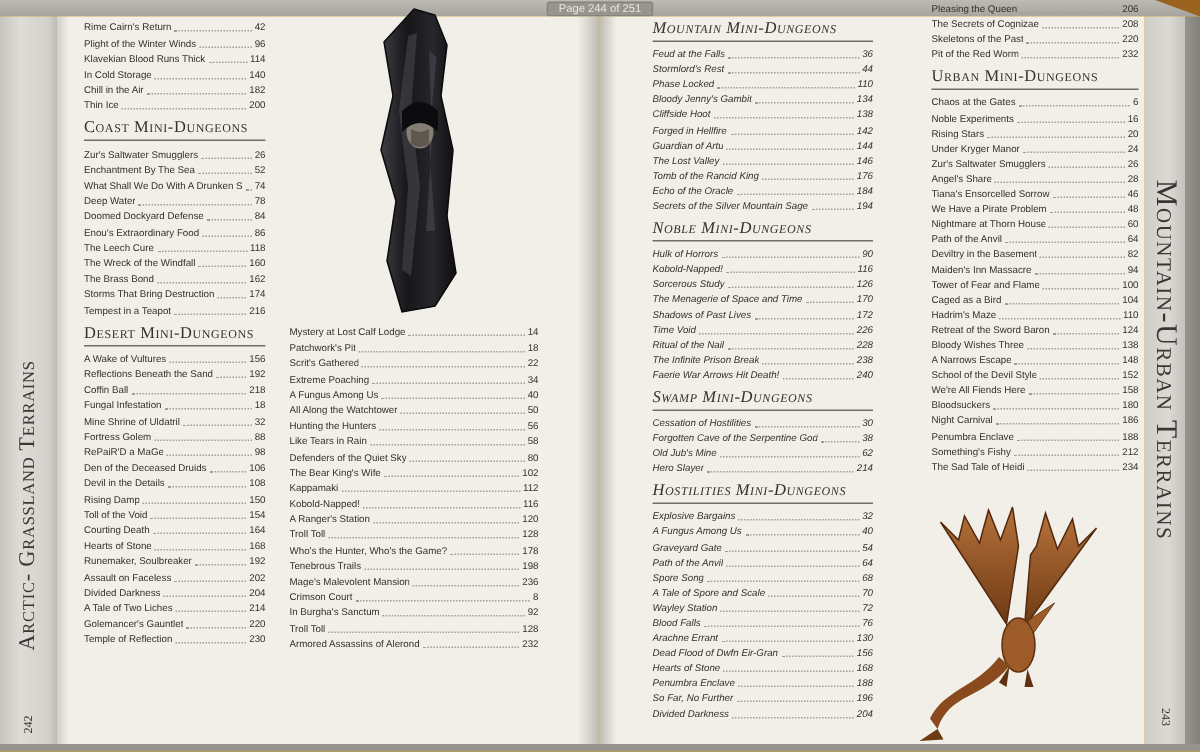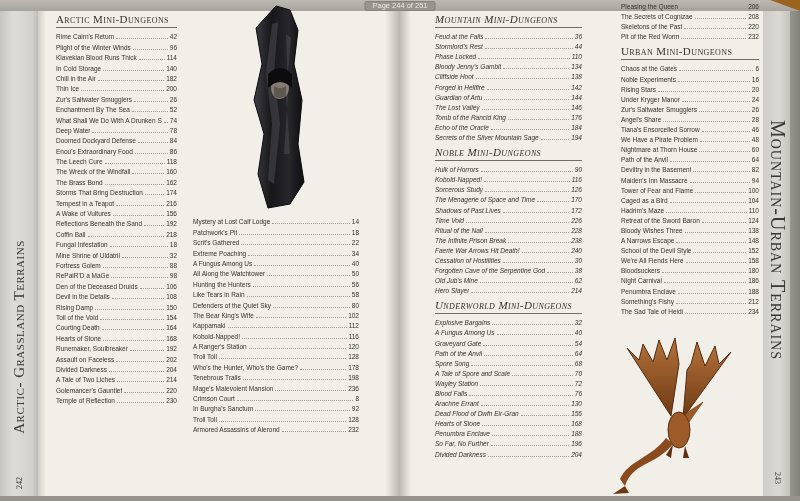--- a/index.html
+++ b/index.html
@@ -123,21 +123,20 @@
       <ellipse cx="76" cy="100" rx="11" ry="18" fill="#9c5b28" stroke="#5f2f10" stroke-width="1"></ellipse>
       <path d="M82,84 L100,72 L86,92 Z" fill="#9c5b28" stroke="#5f2f10" stroke-width="0.6"></path>
       <path d="M70,114 C52,136 30,132 22,156 L17,149 C26,130 48,128 63,108 Z" fill="#8a4a1e"></path>
       <path d="M22,156 L10,164 L26,163 Z" fill="#6e3a14"></path>
       <path d="M70,114 l-7,11 l5,3 z" fill="#5f2f10"></path>
       <path d="M82,116 l-2,12 l6,0 z" fill="#5f2f10"></path>
     </svg>
   </div>
 
   <div id="col1" class="toc-col">
-      <div class="toc-header">Arctic Mini-Dungeons</div>
       <div class="toc-row">
         <span class="toc-title">Rime Cairn's Return</span>
         <span class="toc-leader"></span>
         <span class="toc-page">42</span>
       </div>
       <div class="toc-row">
         <span class="toc-title">Plight of the Winter Winds</span>
         <span class="toc-leader"></span>
         <span class="toc-page">96</span>
       </div>
@@ -154,20 +153,21 @@
       <div class="toc-row">
         <span class="toc-title">Chill in the Air</span>
         <span class="toc-leader"></span>
         <span class="toc-page">182</span>
       </div>
       <div class="toc-row">
         <span class="toc-title">Thin Ice</span>
         <span class="toc-leader"></span>
         <span class="toc-page">200</span>
       </div>
+      <div class="toc-header">Coast Mini-Dungeons</div>
       <div class="toc-row">
         <span class="toc-title">Zur's Saltwater Smugglers</span>
         <span class="toc-leader"></span>
         <span class="toc-page">26</span>
       </div>
       <div class="toc-row">
         <span class="toc-title">Enchantment By The Sea</span>
         <span class="toc-leader"></span>
         <span class="toc-page">52</span>
       </div>
@@ -209,20 +209,21 @@
       <div class="toc-row">
         <span class="toc-title">Storms That Bring Destruction</span>
         <span class="toc-leader"></span>
         <span class="toc-page">174</span>
       </div>
       <div class="toc-row">
         <span class="toc-title">Tempest in a Teapot</span>
         <span class="toc-leader"></span>
         <span class="toc-page">216</span>
       </div>
+      <div class="toc-header">Desert Mini-Dungeons</div>
       <div class="toc-row">
         <span class="toc-title">A Wake of Vultures</span>
         <span class="toc-leader"></span>
         <span class="toc-page">156</span>
       </div>
       <div class="toc-row">
         <span class="toc-title">Reflections Beneath the Sand</span>
         <span class="toc-leader"></span>
         <span class="toc-page">192</span>
       </div>
@@ -515,41 +516,42 @@
       <div class="toc-row">
         <span class="toc-title">The Infinite Prison Break</span>
         <span class="toc-leader"></span>
         <span class="toc-page">238</span>
       </div>
       <div class="toc-row">
         <span class="toc-title">Faerie War Arrows Hit Death!</span>
         <span class="toc-leader"></span>
         <span class="toc-page">240</span>
       </div>
+      <div class="toc-header">Swamp Mini-Dungeons</div>
       <div class="toc-row">
         <span class="toc-title">Cessation of Hostilities</span>
         <span class="toc-leader"></span>
         <span class="toc-page">30</span>
       </div>
       <div class="toc-row">
         <span class="toc-title">Forgotten Cave of the Serpentine God</span>
         <span class="toc-leader"></span>
         <span class="toc-page">38</span>
       </div>
       <div class="toc-row">
         <span class="toc-title">Old Jub's Mine</span>
         <span class="toc-leader"></span>
         <span class="toc-page">62</span>
       </div>
       <div class="toc-row">
         <span class="toc-title">Hero Slayer</span>
         <span class="toc-leader"></span>
         <span class="toc-page">214</span>
       </div>
-      <div class="toc-header">Underworld Mini-Dungeons</div>
+      <div class="toc-header">Hostilities Mini-Dungeons</div>
       <div class="toc-row">
         <span class="toc-title">Explosive Bargains</span>
         <span class="toc-leader"></span>
         <span class="toc-page">32</span>
       </div>
       <div class="toc-row">
         <span class="toc-title">A Fungus Among Us</span>
         <span class="toc-leader"></span>
         <span class="toc-page">40</span>
       </div>

